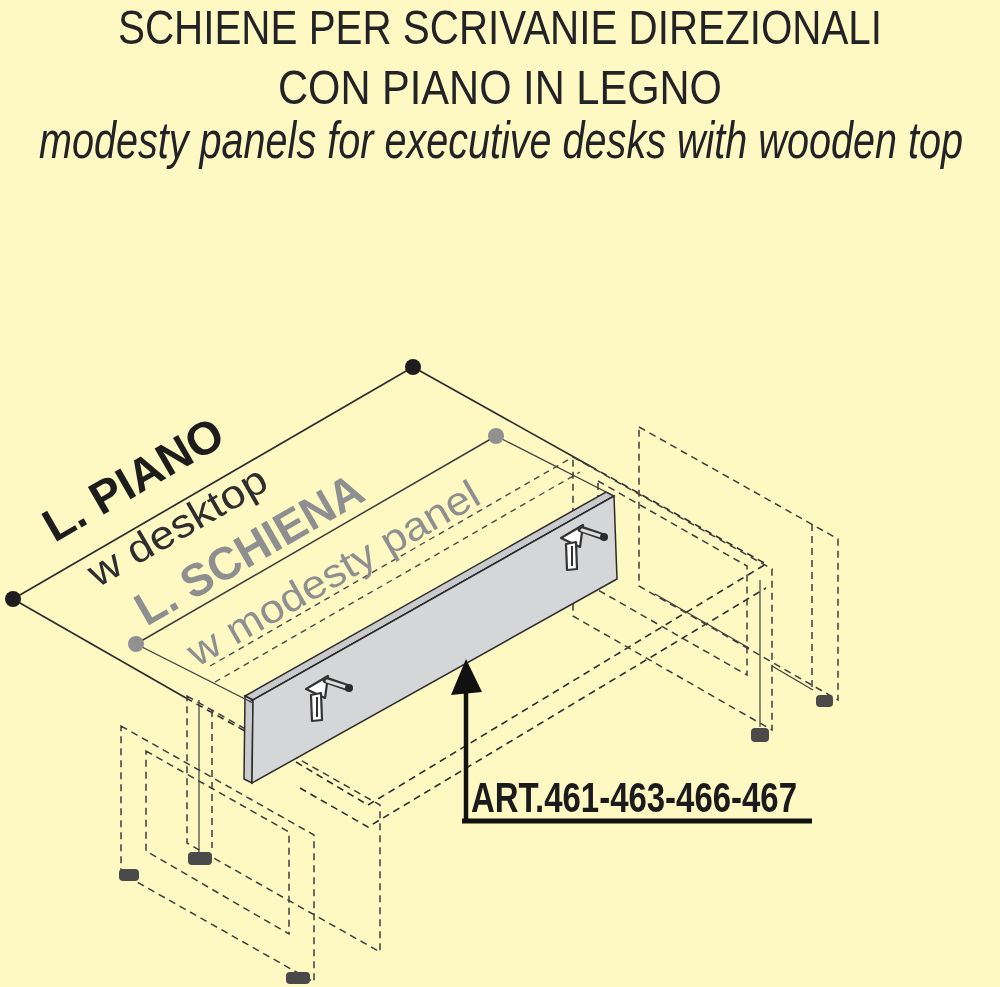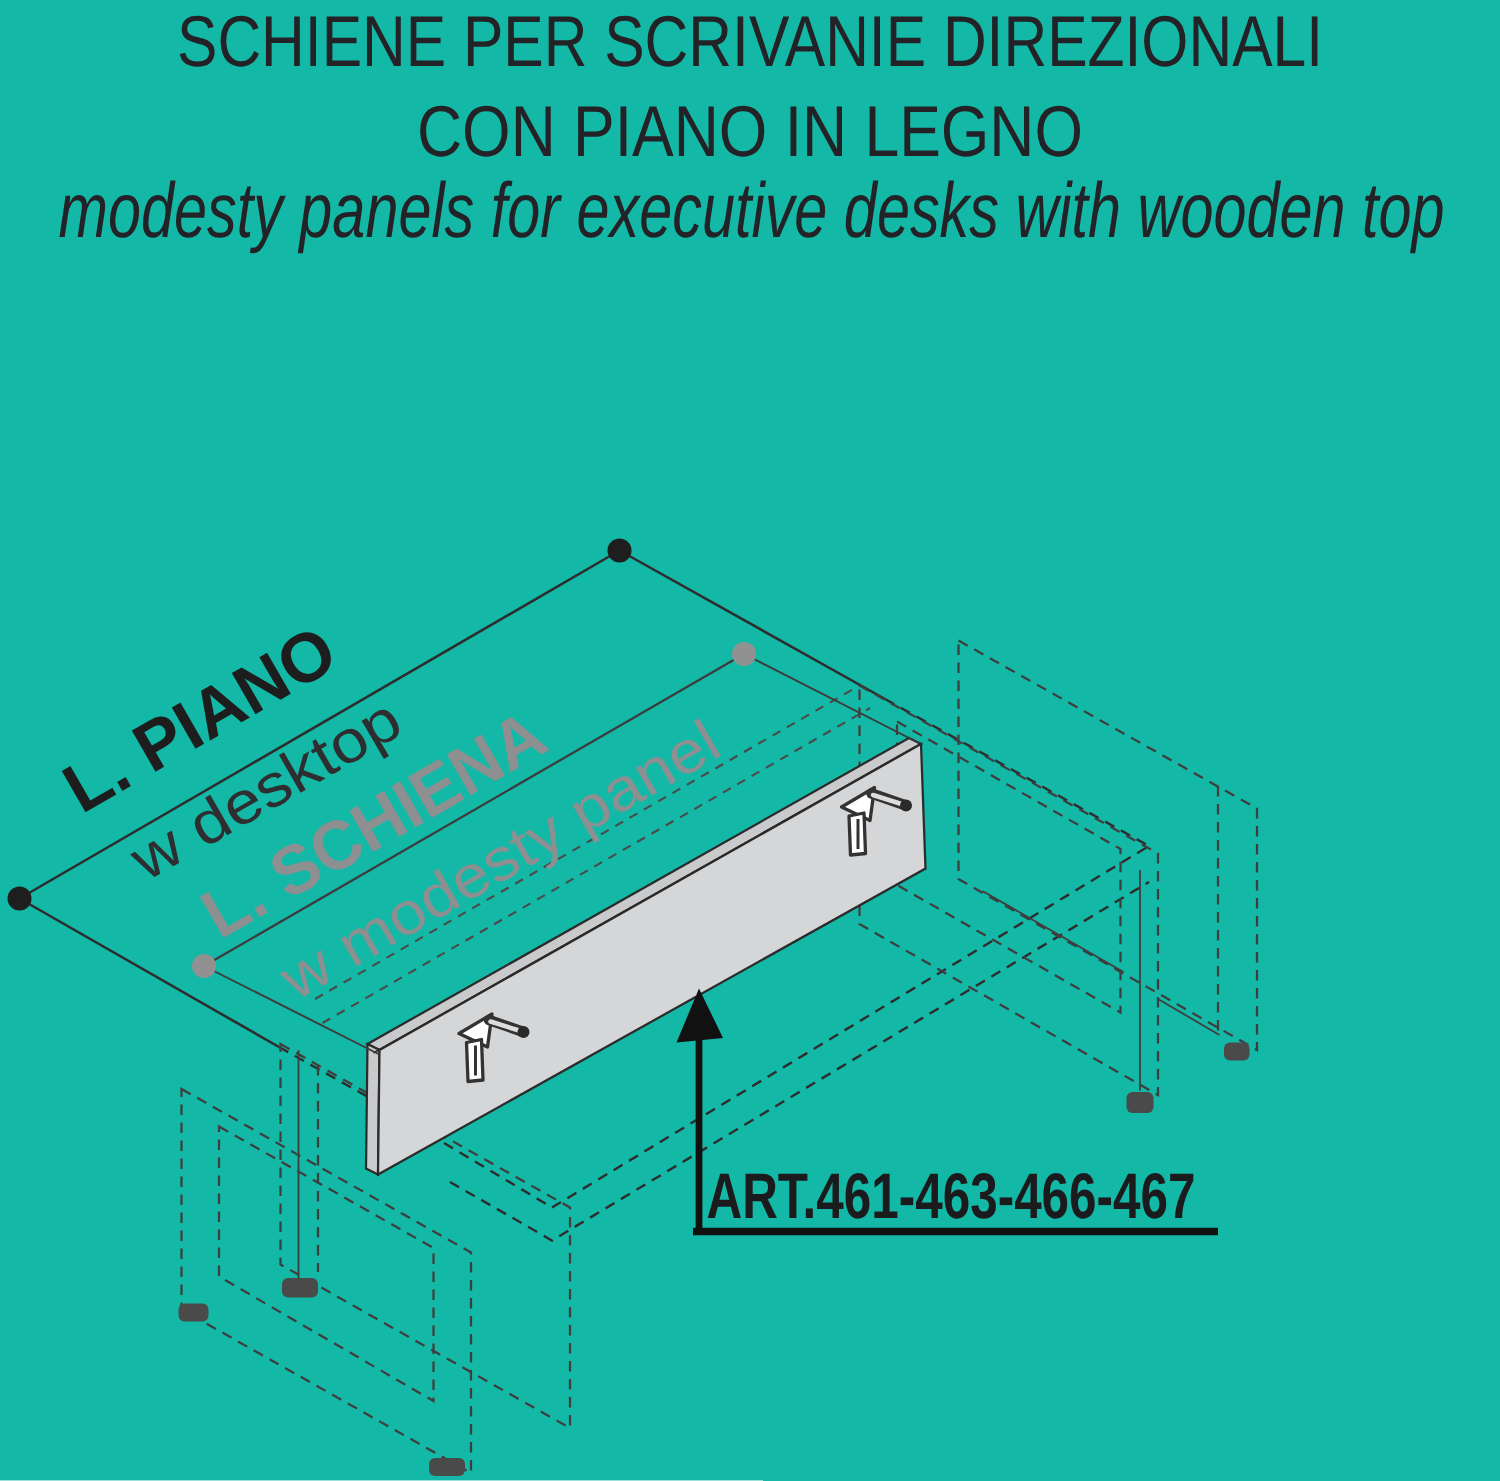--- a/index.html
+++ b/index.html
@@ -5,21 +5,21 @@
   html, body {
     margin: 0;
     padding: 0;
     background: #ffffff;
     font-family: "Liberation Sans", sans-serif;
   }
   .page {
     position: relative;
     width: 1000px;
     height: 987px;
-    background: #14b8a6;
+    background: #fef9c3;
     overflow: hidden;
   }
   svg { display: block; }
   text { font-family: "Liberation Sans", sans-serif; }
   .title-line   { fill: #232327; }
   .subtitle     { fill: #232327; font-style: italic; }
   .dim-black-b  { font-weight: bold; }
   .art-label    { font-weight: bold; }
   .desk-line    { stroke: #2d2d2d; stroke-width: 1.7; fill: none; }
   .desk-dash    { stroke: #2d2d2d; stroke-width: 1.6; fill: none; stroke-dasharray: 7 5; }

